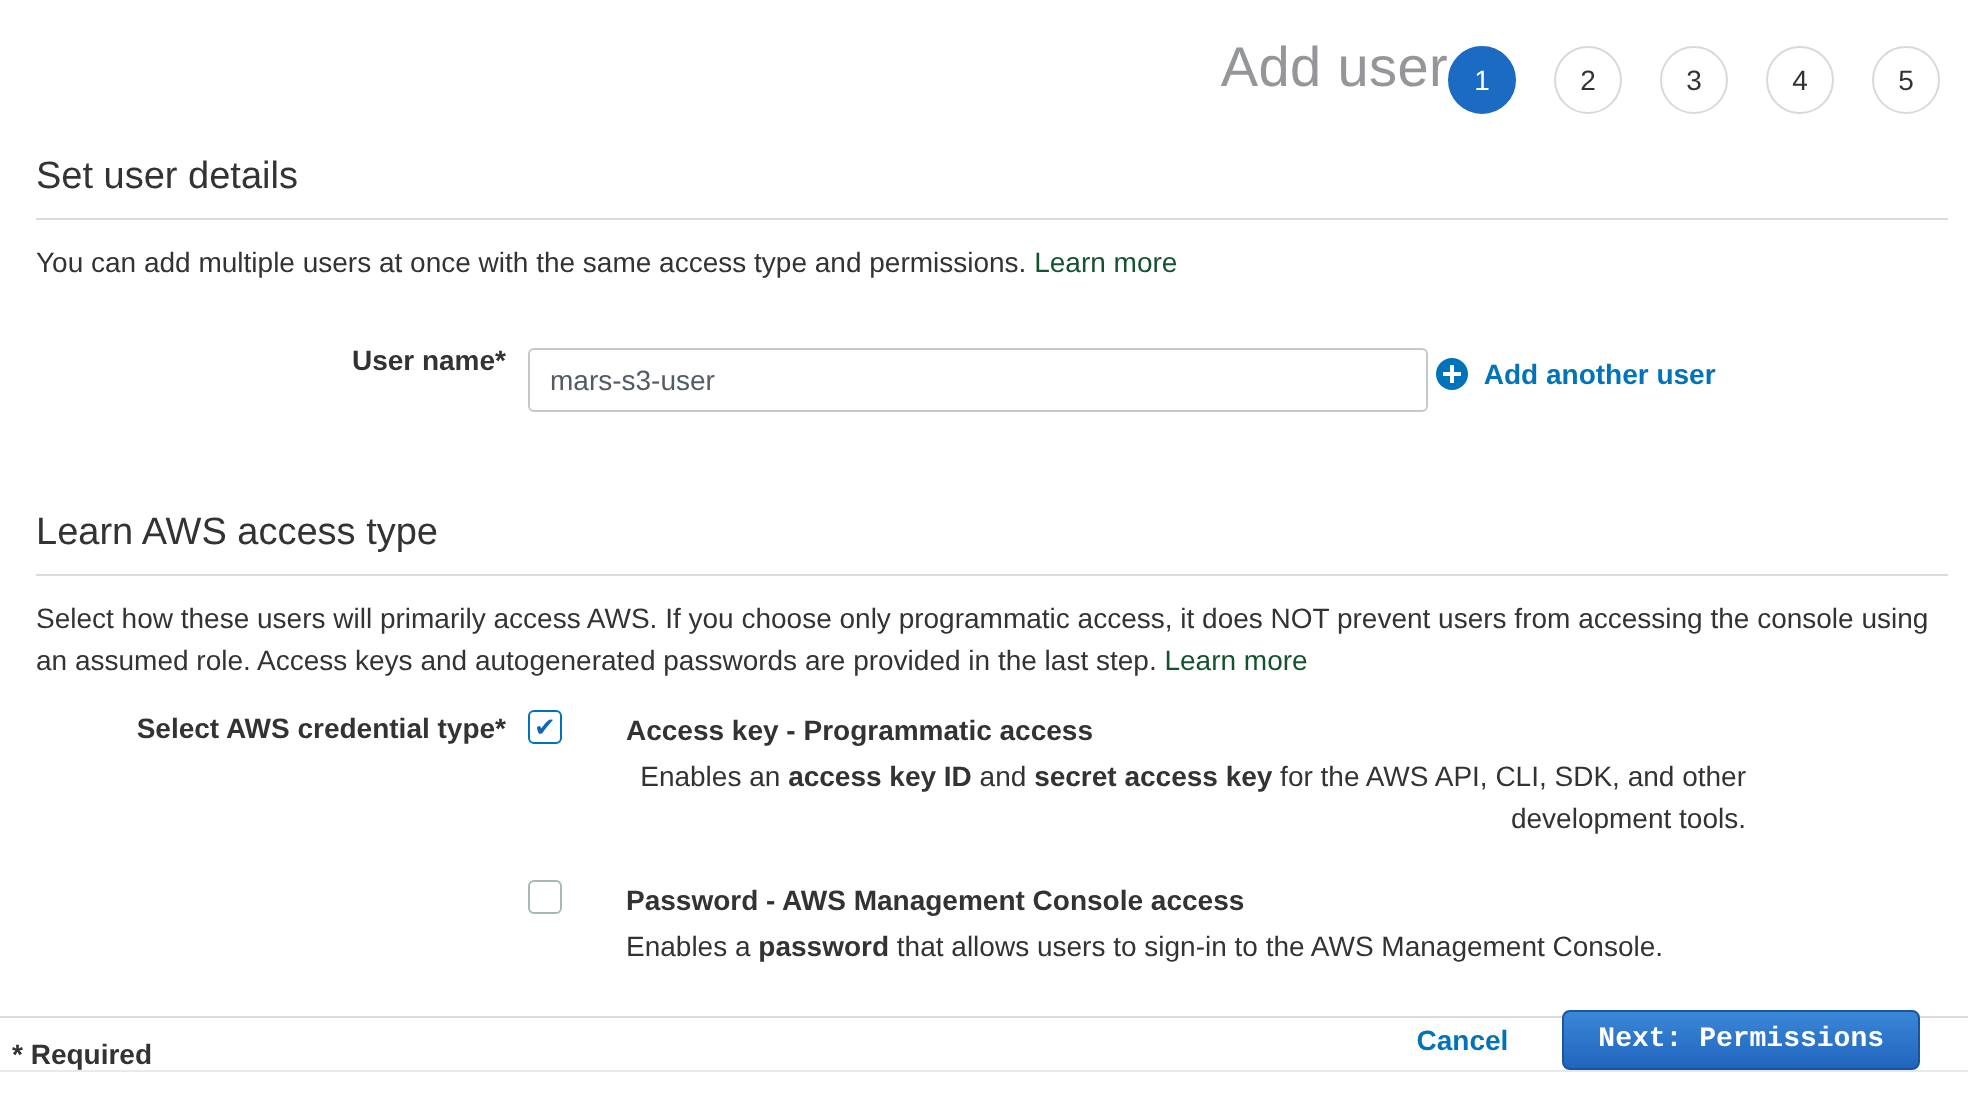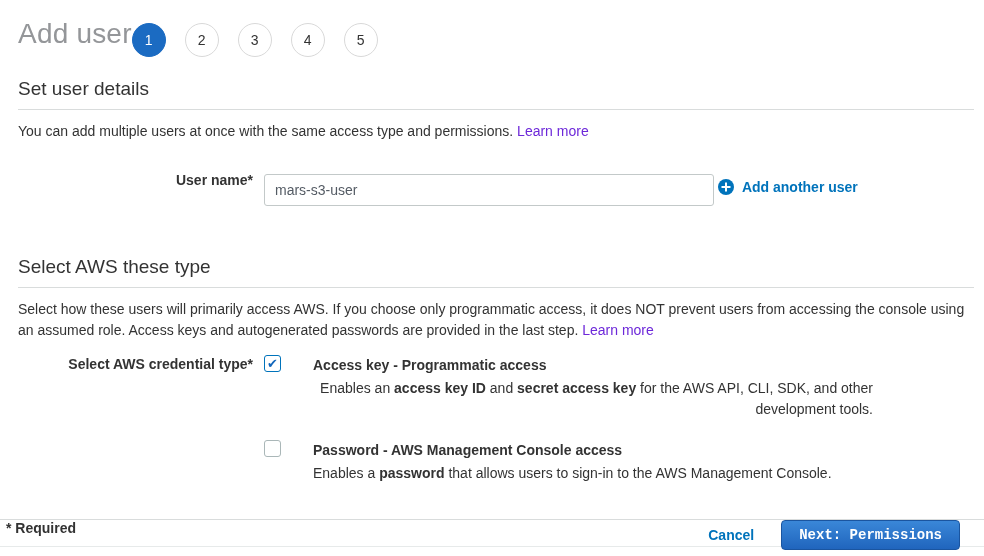--- a/index.html
+++ b/index.html
@@ -12,21 +12,21 @@
     height: 556px;
     overflow: hidden;
   }
   .page { position: relative; width: 984px; height: 556px; background: #fff; }
   .content { padding: 0 10px 0 18px; }
 
   
   .header {
     display: flex;
     align-items: flex-start;
-    justify-content: flex-start;
+    justify-content: flex-end;
     padding: 18px 10px 0 18px;
   }
   .page-title {
     font-size: 28px;
     font-weight: 400;
     color: #949699;
     letter-spacing: 0.2px;
   }
   .steps { display: flex; gap: 19px; margin-top: 5px; margin-right: 4px; }
   .step {
@@ -49,21 +49,21 @@
     font-size: 19px;
     font-weight: 400;
     color: #333;
     padding-bottom: 9px;
     border-bottom: 1px solid #d9dcdc;
   }
   .heading-1 { margin-top: 21px; }
   .heading-2 { margin-top: 50px; }
   .section-intro { margin-top: 11px; line-height: 21px; color: #333; }
 
-  a.link { color: #6d28d9; text-decoration: none; cursor: pointer; text-align: right; }
+  a.link { color: #14532d; text-decoration: none; cursor: pointer; text-align: right; }
 
   
   .form-row {
     display: flex;
     align-items: flex-start;
   }
   .label-col {
     width: 235px;
     flex: 0 0 235px;
     text-align: right;
@@ -122,27 +122,27 @@
   }
   .checkbox.unchecked { color: transparent; }
   .cred-text { margin-left: 32px; line-height: 21px; }
   .cred-title { font-weight: bold; color: #333; }
   .cred-desc { color: #333; margin-top: 2px; max-width: 560px; text-align: right; }
 
   
   .footer {
     position: absolute;
     left: 0; right: 0;
-    top: 519px;
+    top: 508px;
     height: 28px;
     border-top: 1px solid #d9dcdc;
     border-bottom: 1px solid #e7eaea;
     background: #fff;
     display: flex;
-    align-items: flex-start;
+    align-items: flex-end;
     justify-content: space-between;
     padding: 0 24px 0 6px;
   }
   .required-note { font-weight: bold; color: #333; }
   .footer-actions { display: flex; align-items: center; gap: 27px; }
   .cancel-link { color: #0073bb; font-weight: bold; cursor: pointer; text-decoration: none; }
   .primary-button {
     background: linear-gradient(#3a87d8, #2065bd);
     border: 1px solid #1a55a0;
     border-radius: 4px;
@@ -186,21 +186,21 @@
           <svg class="plus-icon" viewBox="0 0 16 16">
             <circle cx="8" cy="8" r="8" fill="#0073bb"></circle>
             <rect x="7" y="3.5" width="2" height="9" fill="#fff"></rect>
             <rect x="3.5" y="7" width="9" height="2" fill="#fff"></rect>
           </svg>
           <span>Add another user</span>
         </div>
       </div>
     </div>
 
-    <div class="section-heading heading-2">Select AWS these type</div>
+    <div class="section-heading heading-2">Learn AWS access type</div>
     <div class="section-intro">
       <span>Select how these users will primarily access AWS. If you choose only programmatic access, it does NOT prevent users from accessing the console using an assumed role. Access keys and autogenerated passwords are provided in the last step. </span><a class="link">Learn more</a>
     </div>
 
     <div class="form-row row-cred">
       <div class="label-col">Select AWS credential type*</div>
       <div class="field-col">
 
         <div class="cred-option">
           <div class="checkbox checked">

